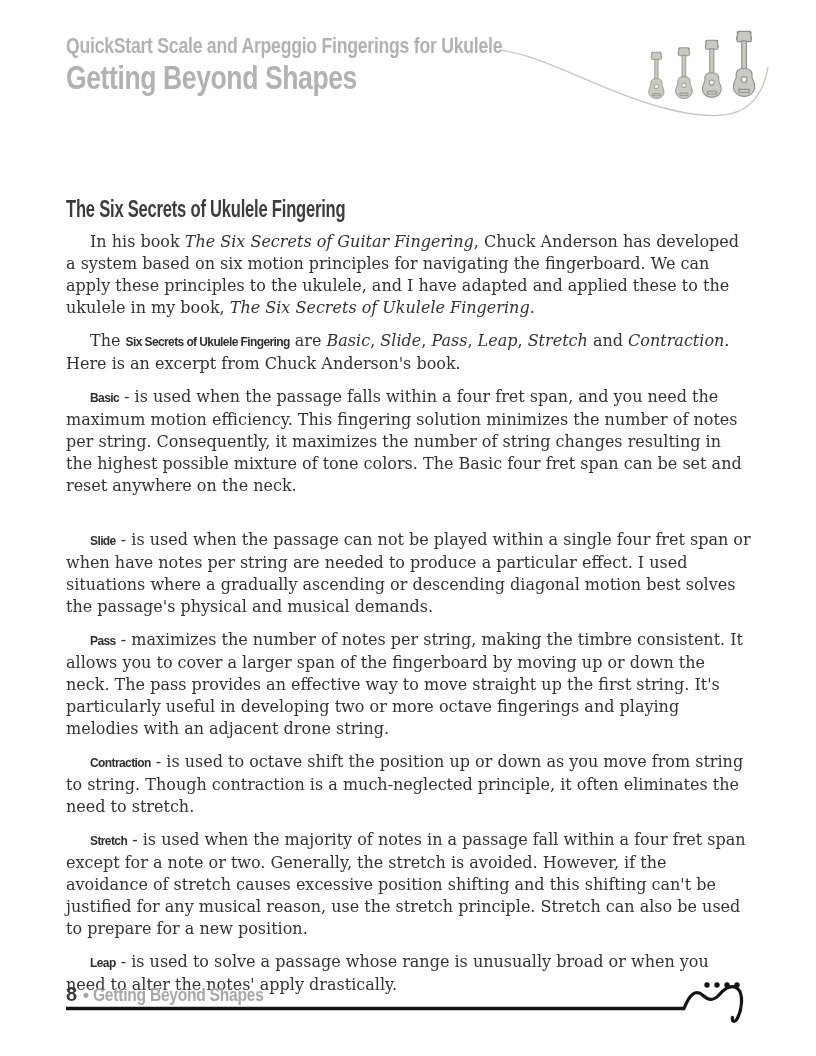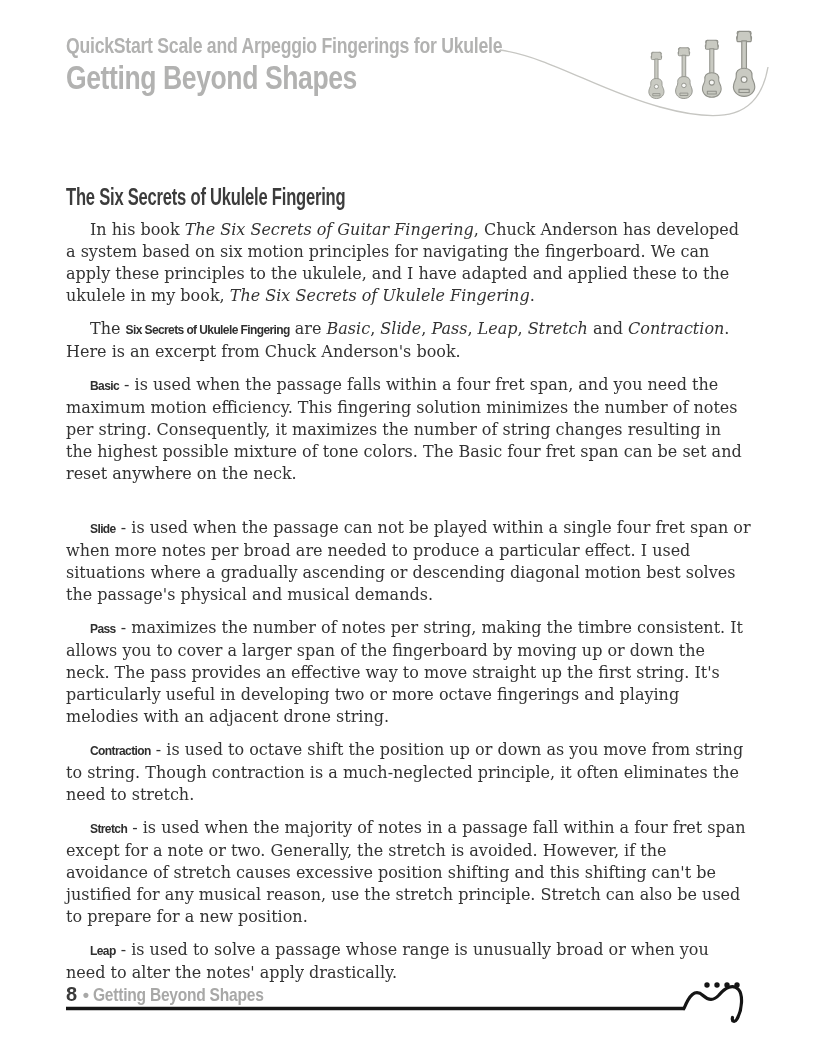--- a/index.html
+++ b/index.html
@@ -23,21 +23,21 @@
   .page-title{
     font-family:"Liberation Sans", sans-serif;
     font-weight:700;font-size:34px;line-height:36px;
     color:#b2b2b1;letter-spacing:-0.5px;margin-top:1px;
   }
   .page-title .condensed{transform:scaleX(0.78);}
   .header-art{position:absolute;left:497px;top:27px;width:312px;height:100px;}
 
   
   .content{
-    position:absolute;left:66px;top:184px;width:686px;
+    position:absolute;left:66px;top:196px;width:686px;
     color:#333333;font-size:16px;line-height:22px;
   }
   .section-heading{
     font-family:"Liberation Sans", sans-serif;
     font-weight:700;font-size:23px;line-height:26px;
     color:#3c3c3c;letter-spacing:-0.3px;margin:0 0 9px 0;
   }
   .section-heading .condensed{transform:scaleX(0.72);}
   p.body-para{margin:0 0 11px 0;text-indent:24px;text-align:left;}
   p.gap-after{margin-bottom:32px;}
@@ -90,21 +90,21 @@
     <use href="#uke" transform="translate(202,13) scale(0.64)"></use>
     <use href="#uke" transform="translate(232.5,4) scale(0.73)"></use>
   </svg>
 
   <div class="content">
     <h2 class="section-heading"><span class="condensed">The Six Secrets of Ukulele Fingering</span></h2>
 
     <p class="body-para"><span class="seg-plain">In his book </span><span class="seg-italic">The Six Secrets of Guitar Fingering</span><span class="seg-plain">, Chuck Anderson has developed a system based on six motion principles for navigating the fingerboard. We can apply these principles to the ukulele, and I have adapted and applied these to the ukulele in my book, </span><span class="seg-italic">The Six Secrets of Ukulele Fingering</span><span class="seg-plain">.</span></p>
     <p class="body-para"><span class="seg-plain">The </span><span class="seg-term">Six Secrets of Ukulele Fingering</span><span class="seg-plain"> are </span><span class="seg-italic">Basic</span><span class="seg-plain">, </span><span class="seg-italic">Slide</span><span class="seg-plain">, </span><span class="seg-italic">Pass</span><span class="seg-plain">, </span><span class="seg-italic">Leap</span><span class="seg-plain">, </span><span class="seg-italic">Stretch</span><span class="seg-plain"> and </span><span class="seg-italic">Contraction</span><span class="seg-plain">. Here is an excerpt from Chuck Anderson's book.</span></p>
     <p class="body-para gap-after"><span class="seg-term">Basic</span><span class="seg-plain"> - is used when the passage falls within a four fret span, and you need the maximum motion efficiency. This fingering solution minimizes the number of notes per string. Consequently, it maximizes the number of string changes resulting in the highest possible mixture of tone colors. The Basic four fret span can be set and reset anywhere on the neck.</span></p>
-    <p class="body-para"><span class="seg-term">Slide</span><span class="seg-plain"> - is used when the passage can not be played within a single four fret span or when more notes per broad are needed to produce a particular effect. I used situations where a gradually ascending or descending diagonal motion best solves the passage's physical and musical demands.</span></p>
+    <p class="body-para"><span class="seg-term">Slide</span><span class="seg-plain"> - is used when the passage can not be played within a single four fret span or when have notes per string are needed to produce a particular effect. I used situations where a gradually ascending or descending diagonal motion best solves the passage's physical and musical demands.</span></p>
     <p class="body-para"><span class="seg-term">Pass</span><span class="seg-plain"> - maximizes the number of notes per string, making the timbre consistent. It allows you to cover a larger span of the fingerboard by moving up or down the neck. The pass provides an effective way to move straight up the first string. It's particularly useful in developing two or more octave fingerings and playing melodies with an adjacent drone string.</span></p>
     <p class="body-para"><span class="seg-term">Contraction</span><span class="seg-plain"> - is used to octave shift the position up or down as you move from string to string. Though contraction is a much-neglected principle, it often eliminates the need to stretch.</span></p>
     <p class="body-para"><span class="seg-term">Stretch</span><span class="seg-plain"> - is used when the majority of notes in a passage fall within a four fret span except for a note or two. Generally, the stretch is avoided. However, if the avoidance of stretch causes excessive position shifting and this shifting can't be justified for any musical reason, use the stretch principle. Stretch can also be used to prepare for a new position.</span></p>
     <p class="body-para"><span class="seg-term">Leap</span><span class="seg-plain"> - is used to solve a passage whose range is unusually broad or when you need to alter the notes' apply drastically.</span></p>
   </div>
 
   <div class="footer-text">
     <span class="footer-num">8</span><span class="footer-sep">•</span><span class="footer-label">Getting Beyond Shapes</span>
   </div>
 

